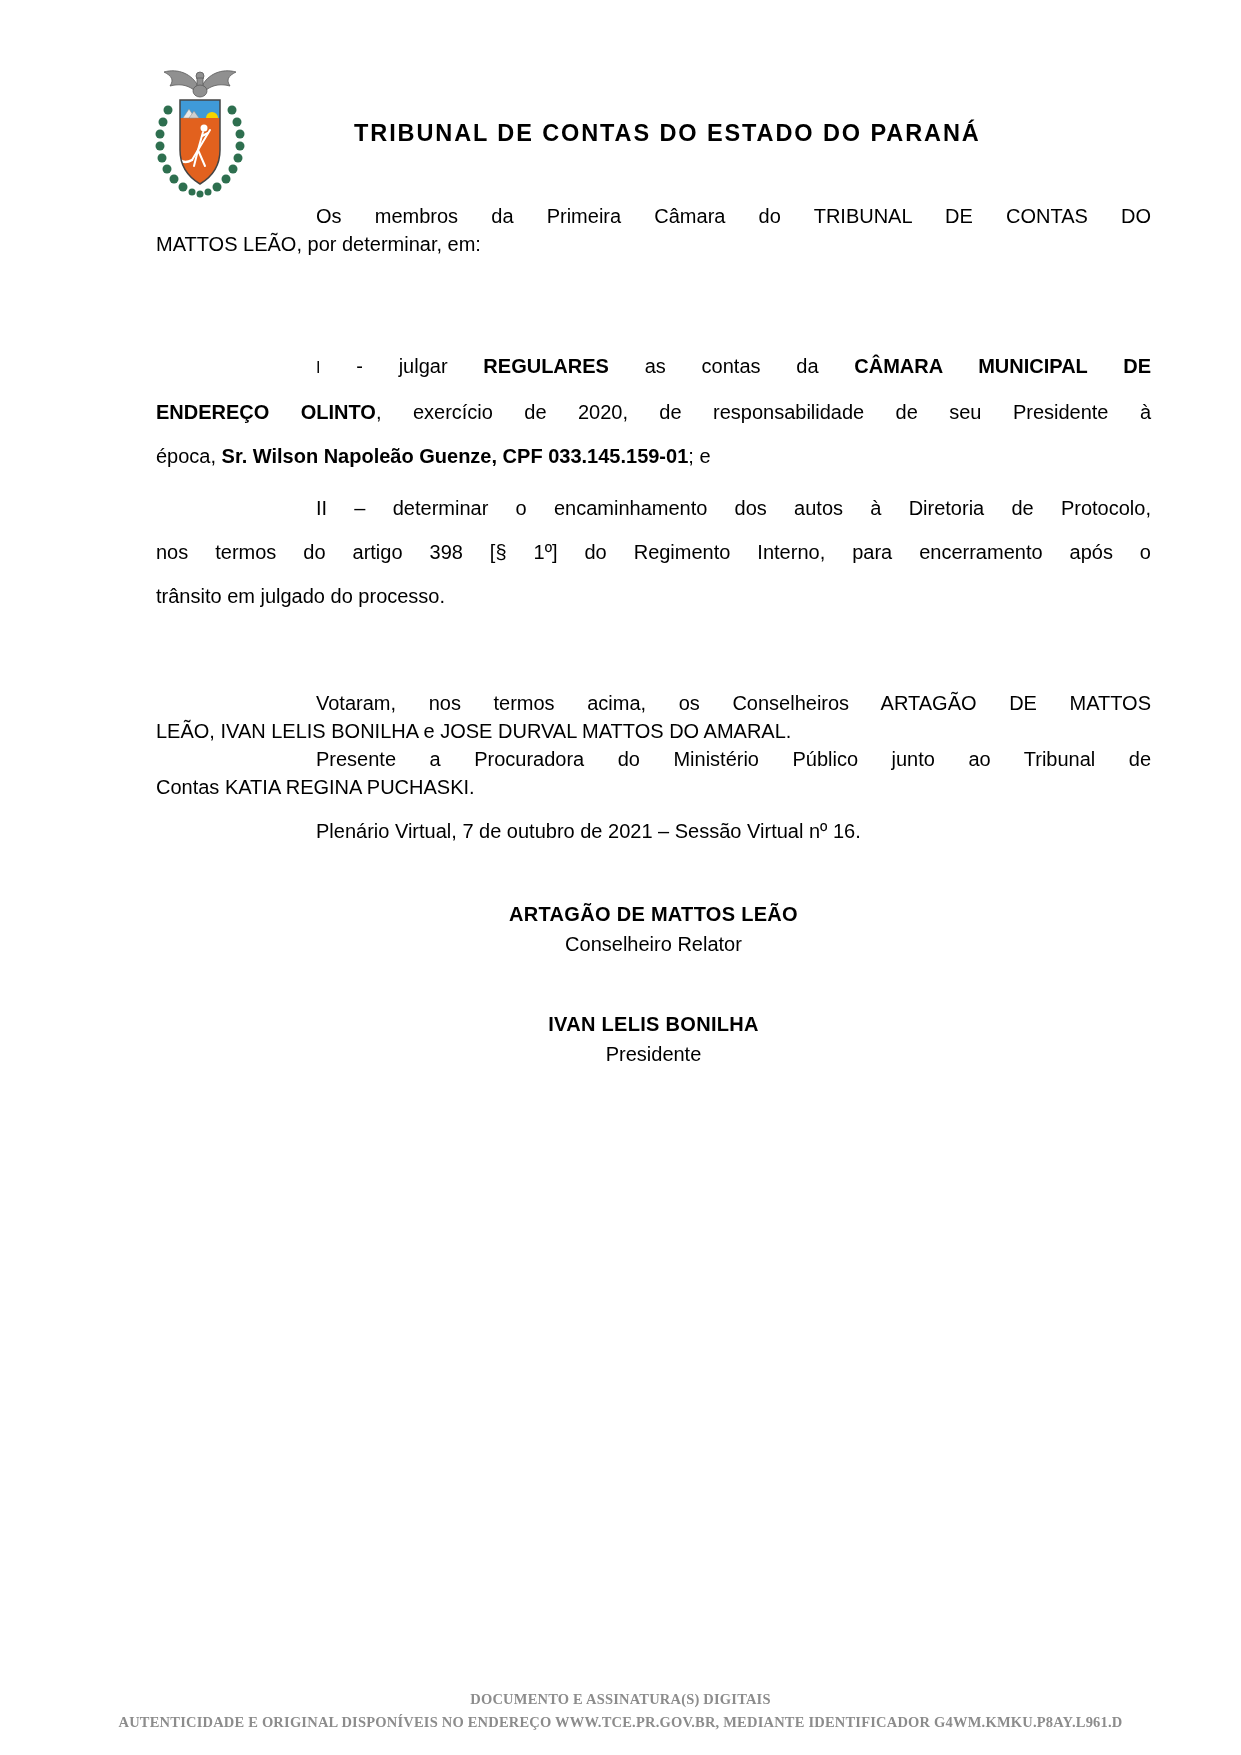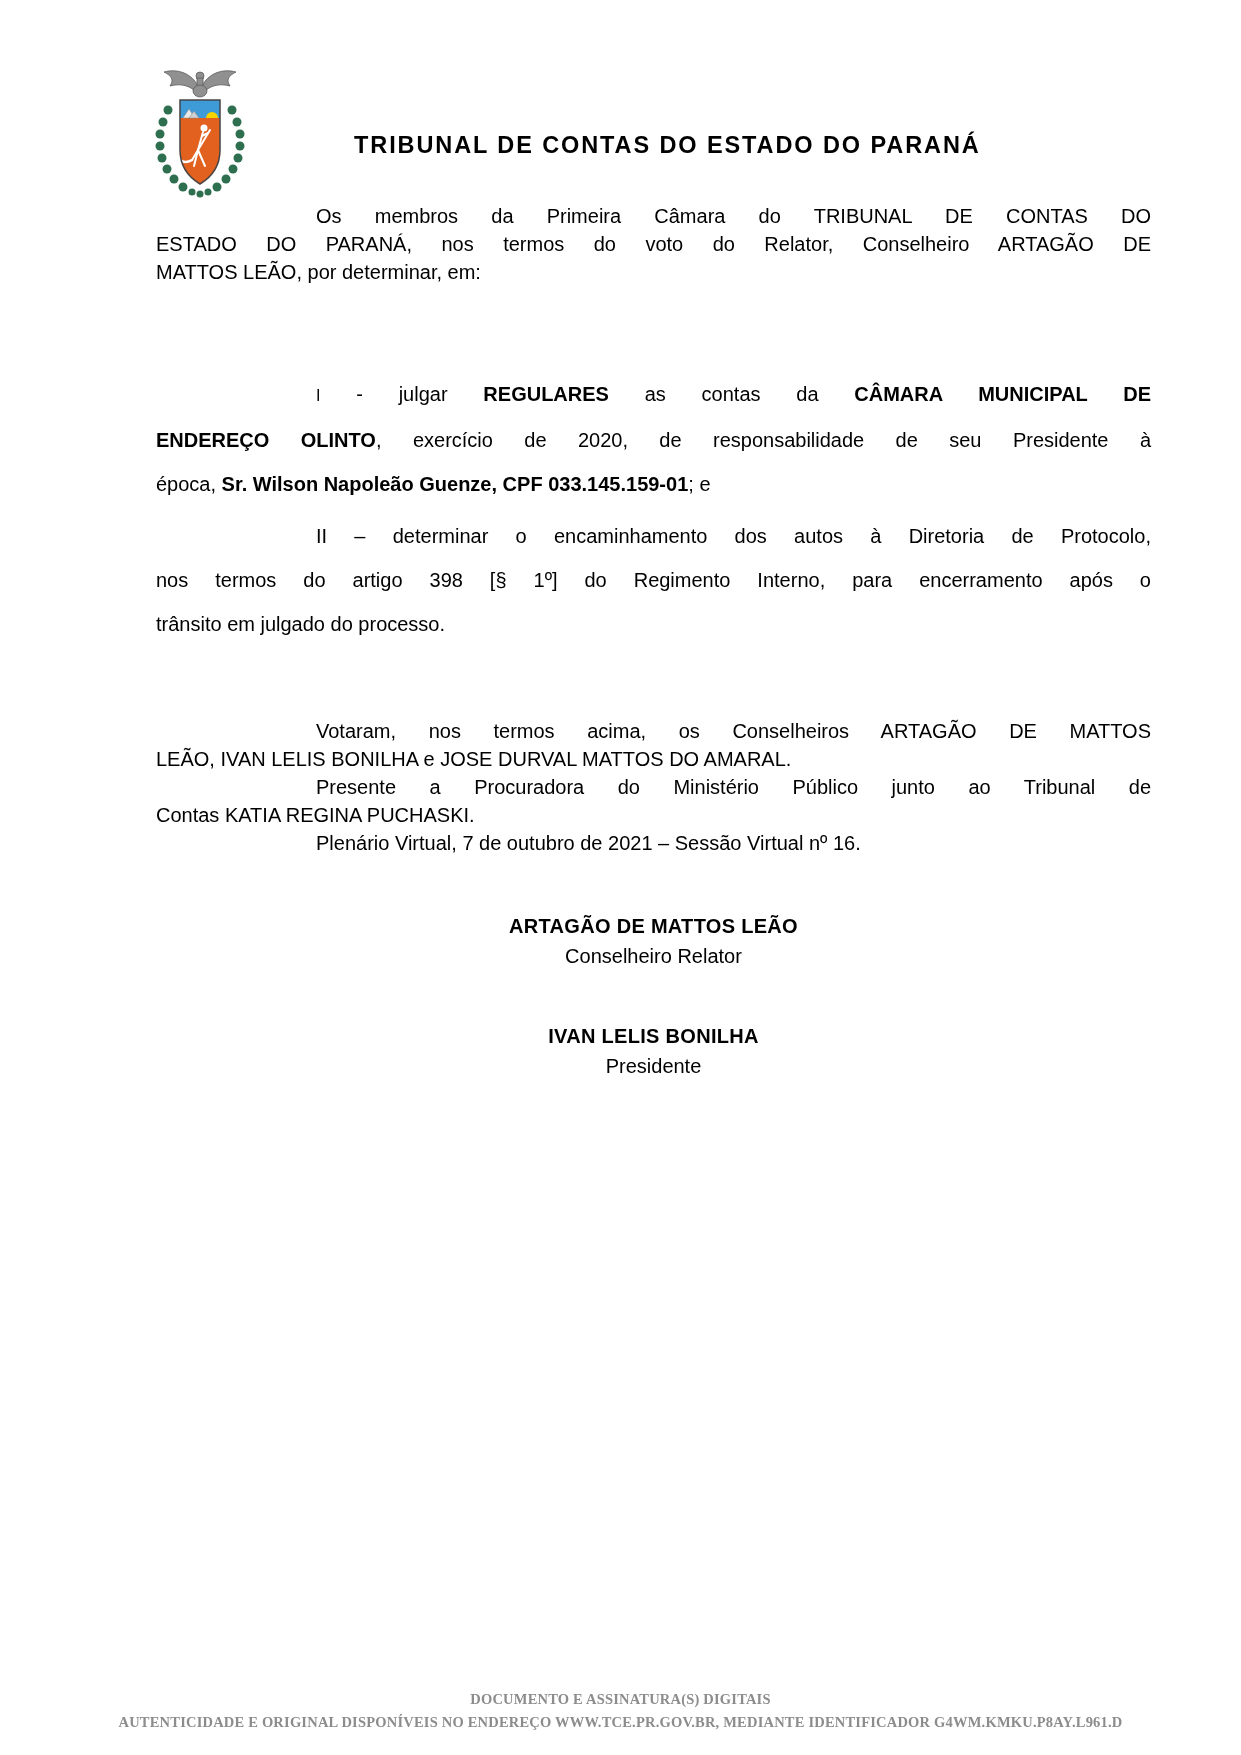--- a/index.html
+++ b/index.html
@@ -7,37 +7,37 @@
     position:relative;
     width:1241px; height:1755px;
     background:#ffffff;
     font-family:"Liberation Sans", sans-serif;
     color:#000000;
     overflow:hidden;
   }
   
   .crest { position:absolute; left:152px; top:66px; width:96px; height:132px; }
   .doc-title {
-    position:absolute; left:354px; top:132px;
+    position:absolute; left:354px; top:120px;
     font-size:23.5px; font-weight:bold; letter-spacing:1.9px;
     white-space:nowrap;
   }
   
   .content { position:absolute; left:156px; top:0; width:995px; font-size:20px; }
   .para { margin:0; }
   .line { text-align:left; white-space:normal; }
   .line.fill { text-align:justify; text-align-last:justify; }
   .line.ind { padding-left:160px; }
   .sm { font-size:16px; }
   .p-intro   { margin-top:202px; line-height:28px; }
   .p-item1   { margin-top:86px;  line-height:44px; }
   .p-item2   { margin-top:8px;   line-height:44px; }
   .p-votaram { margin-top:71px;  line-height:28px; }
   .p-presente{ margin-top:0;     line-height:28px; }
-  .p-plenario{ margin-top:0;     line-height:28px; }
+  .p-plenario{ margin-top:16px;     line-height:28px; }
   
   .sig { text-align:center; line-height:30px; }
   .sig-1 { margin-top:54px; }
   .sig-2 { margin-top:50px; }
   .sig .sig-name { font-weight:bold; letter-spacing:0.3px; }
   
   .footer {
     position:absolute; left:0; right:0; top:1688px;
     text-align:center; color:#8c8c8c;
     font-weight:bold; font-size:14.5px; line-height:23px; letter-spacing:0.2px;font-family:Liberation Serif, serif;
@@ -99,21 +99,20 @@
       </g>
       <path d="M28 34 H68 V84 C68 102 58 112 48 118 C38 112 28 102 28 84 Z" fill="none" stroke-width="1.5" stroke="#444444"></path>
     </g>
   </svg>
 
   <div class="doc-title">TRIBUNAL DE CONTAS DO ESTADO DO PARANÁ</div>
 
   <div class="content">
     <div class="para p-intro">
         <div class="line fill ind"><span>Os membros da Primeira Câmara do TRIBUNAL DE CONTAS DO</span></div>
-        <div class="line fill"><span>ESTADO DO PARANÁ, nos termos do voto do Relator, Conselheiro ARTAGÃO DE</span></div>
         <div class="line"><span>MATTOS LEÃO, por determinar, em:</span></div>
       </div>
     <div class="para p-item1">
         <div class="line fill ind"><span class="sm">I</span><span> - julgar </span><b>REGULARES</b><span> as contas da </span><b>CÂMARA MUNICIPAL DE</b></div>
         <div class="line fill"><b>ENDEREÇO OLINTO</b><span>, exercício de 2020, de responsabilidade de seu Presidente à</span></div>
         <div class="line"><span>época, </span><b>Sr. Wilson Napoleão Guenze, CPF 033.145.159-01</b><span>; e</span></div>
       </div>
     <div class="para p-item2">
         <div class="line fill ind"><span>II – determinar o encaminhamento dos autos à Diretoria de Protocolo,</span></div>
         <div class="line fill"><span>nos termos do artigo 398 [§ 1º] do Regimento Interno, para encerramento após o</span></div>

